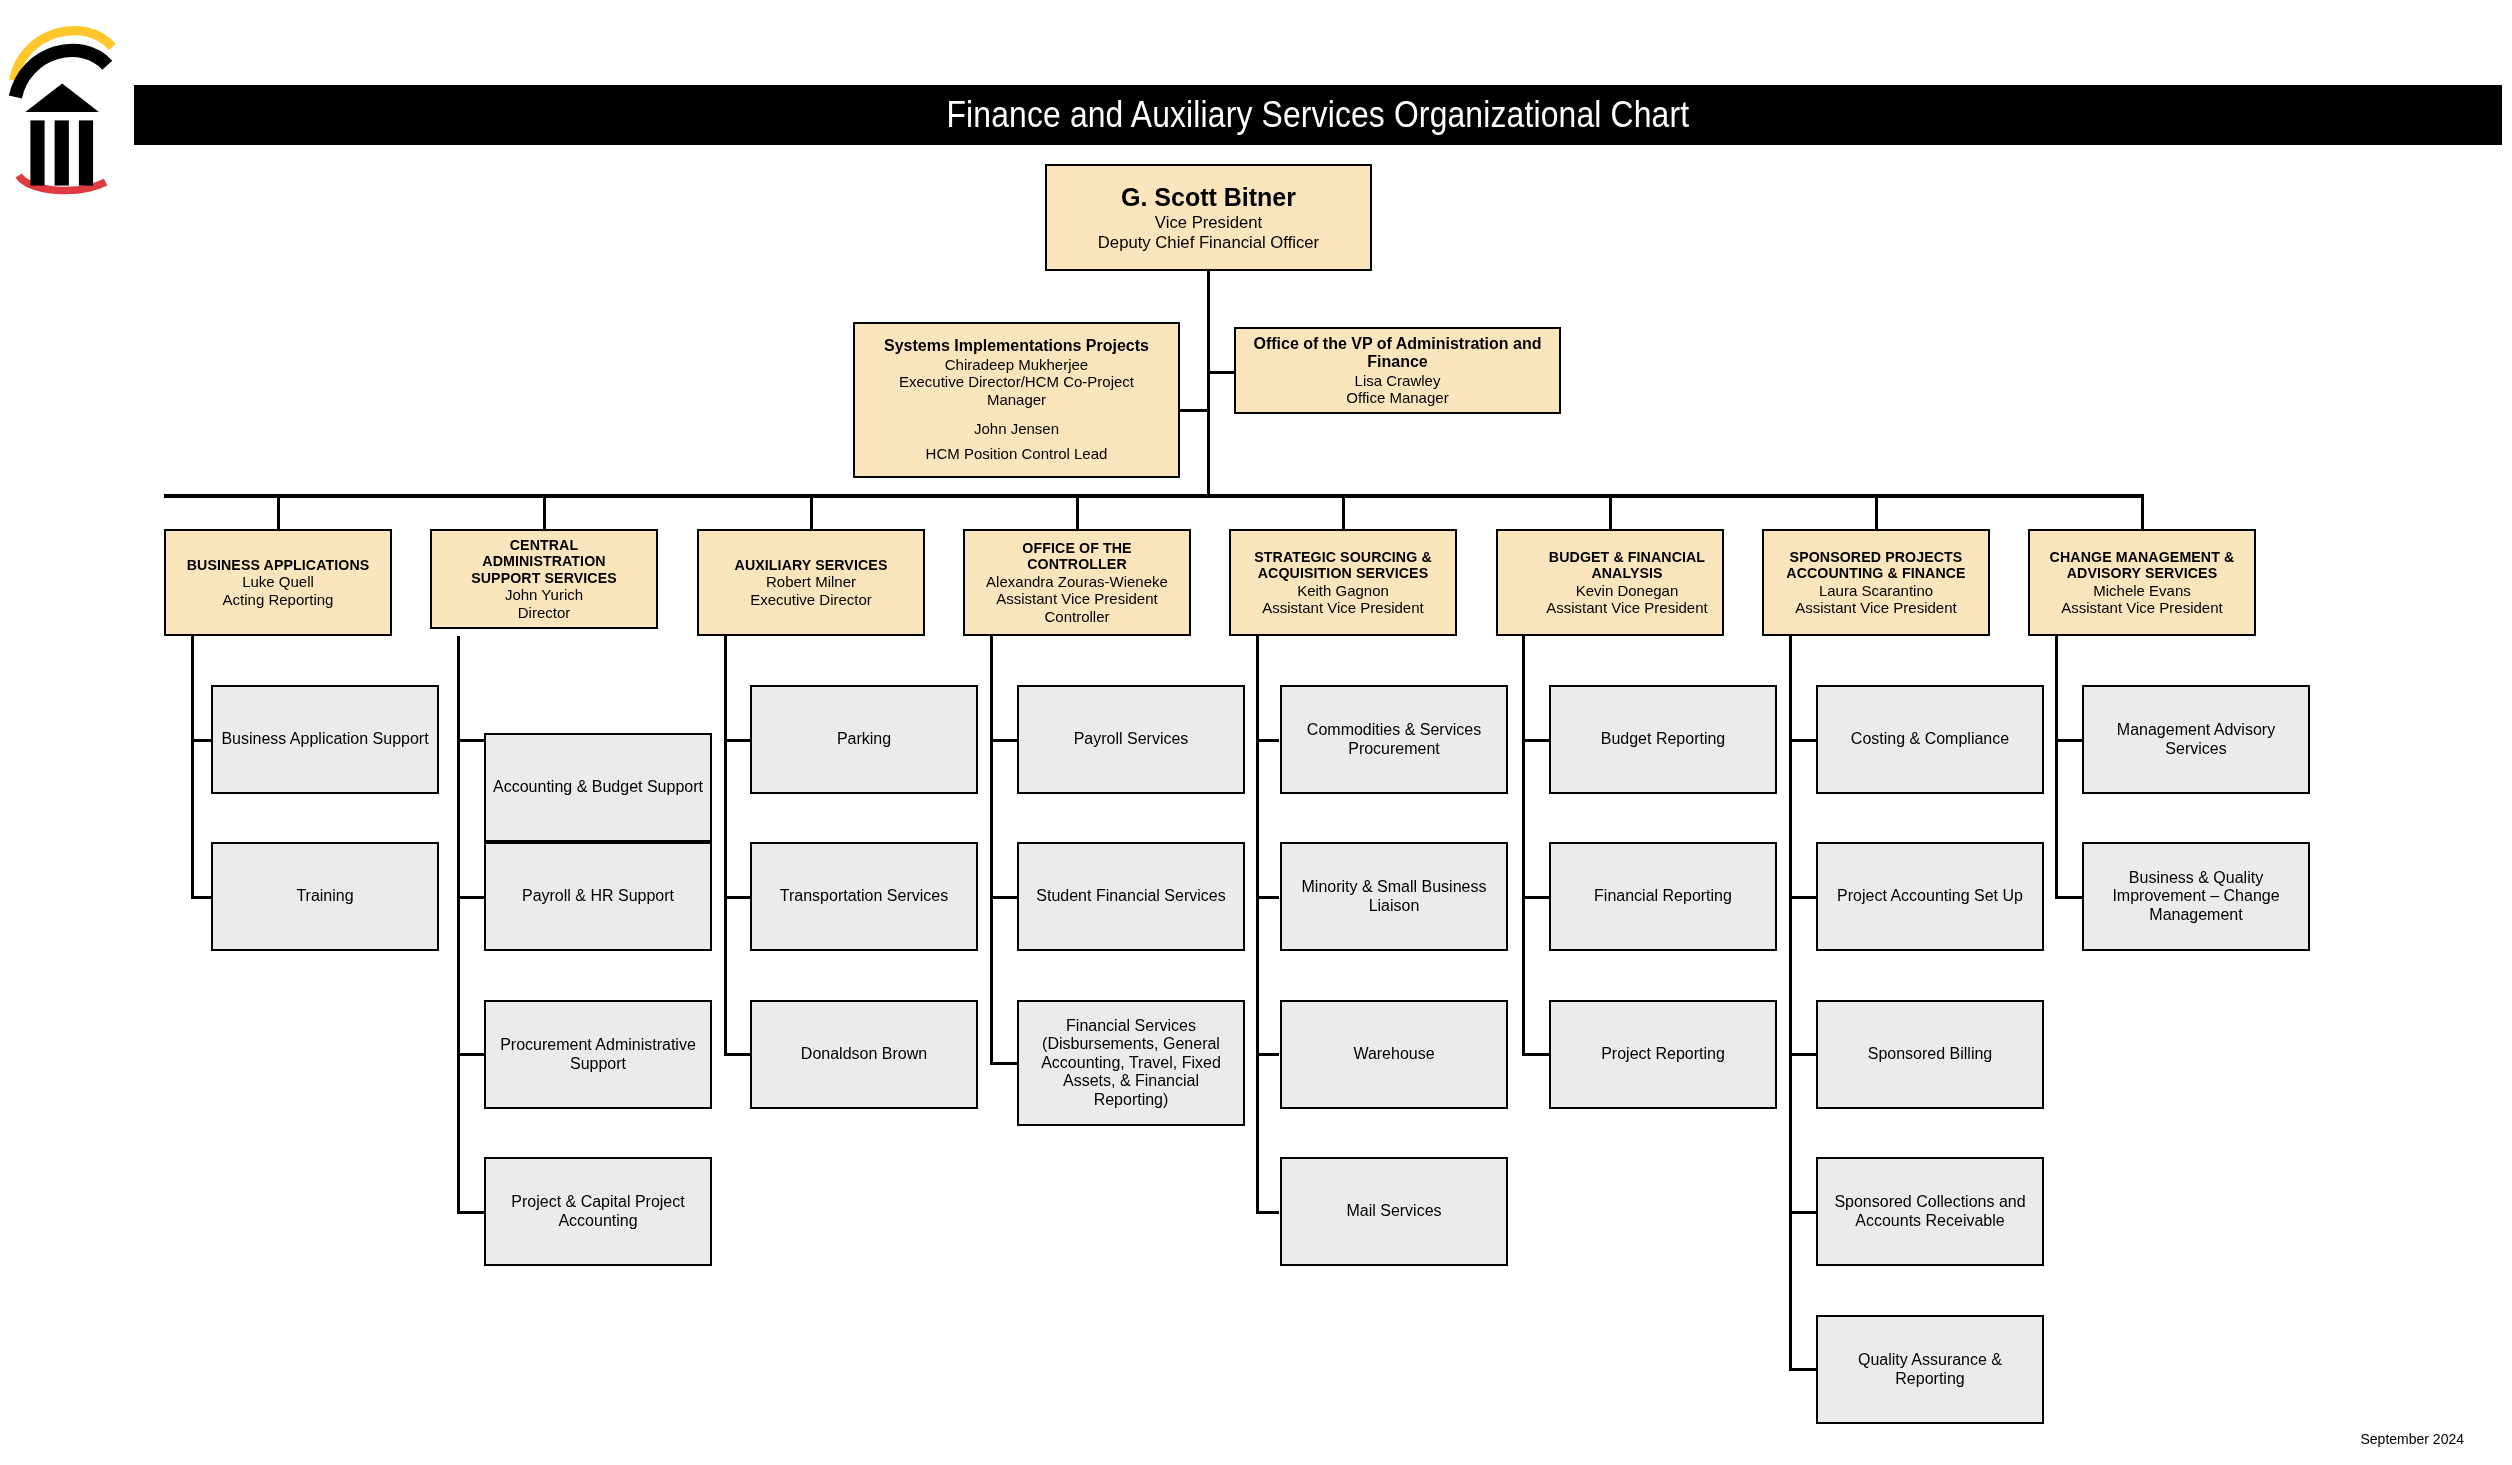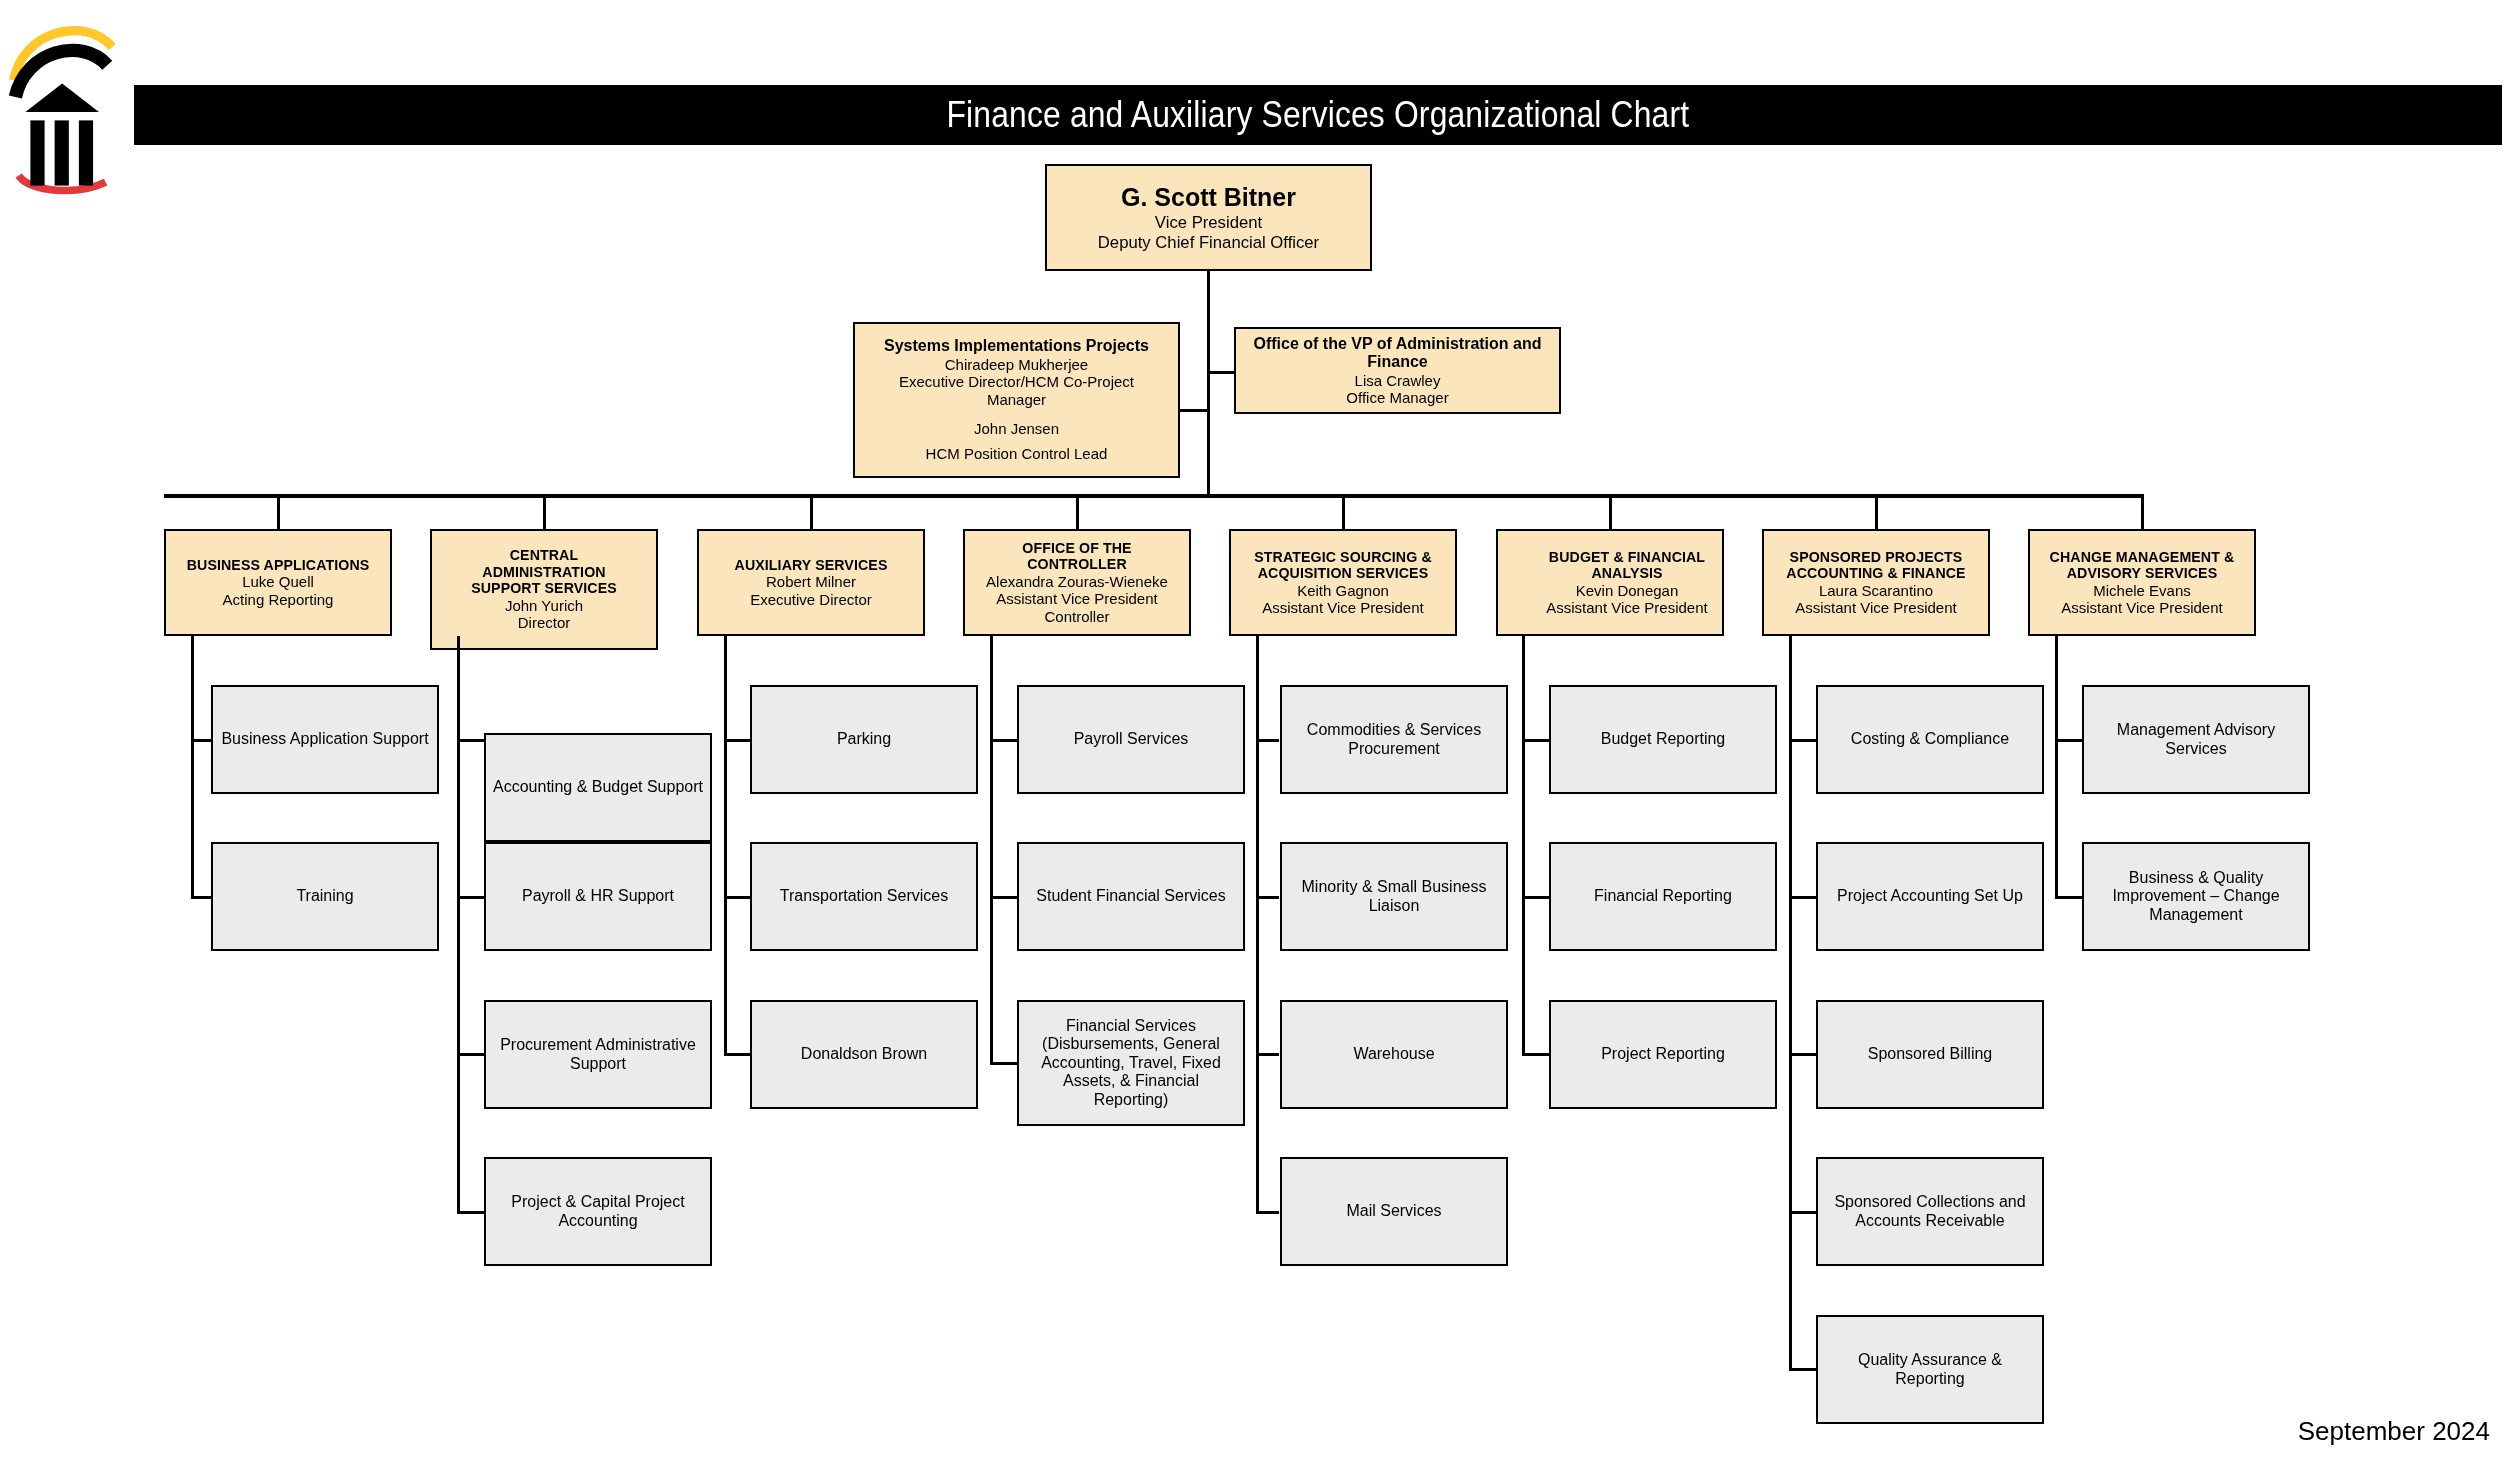--- a/index.html
+++ b/index.html
@@ -75,22 +75,22 @@
   .leaf{font-size:16px;}
 
   
   .ln-v{position:absolute;background:#000000;width:2.5px;}
   .ln-h{position:absolute;background:#000000;height:2.5px;}
   .ln-h.thick{height:4.2px;}
 
   
   #footer-date{
     position:absolute;
-    right:22px;bottom:18.4px;
-    font-size:26px;
+    right:48px;bottom:18.4px;
+    font-size:14px;
     color:#000000;
     font-family:"Liberation Sans",sans-serif;
   }
 </style>
 </head>
 <body>
 
 <div id="page">
 
   <div id="logo">
@@ -149,21 +149,21 @@
       <div class="node gray leaf" style="left: 211px; top: 685px; width: 228px; height: 109px;">
         <span class="ln">Business Application Support</span>
       </div>
       <div class="ln-h" style="left: 191px; top: 739px; width: 20px;"></div>
       <div class="node gray leaf" style="left: 211px; top: 842px; width: 228px; height: 109px;">
         <span class="ln">Training</span>
       </div>
       <div class="ln-h" style="left: 191px; top: 896px; width: 20px;"></div>
       <div class="ln-v" style="left: 191px; top: 636px; height: 260px;"></div>
       <div class="ln-v" style="left: 543px; top: 494px; height: 35px;"></div>
-      <div class="node cream dept" style="left: 430px; top: 529px; width: 228px; height: 121px;">
+      <div class="node cream dept" style="left: 430px; top: 529px; width: 228px; height: 100px;">
         <span class="ttl ln">CENTRAL</span>
         <span class="ttl ln">ADMINISTRATION</span>
         <span class="ttl ln">SUPPORT SERVICES</span>
         <span class="ln">John Yurich</span>
         <span class="ln">Director</span>
       </div>
       <div class="node gray leaf" style="left: 484px; top: 685px; width: 228px; height: 109px; margin-top: 48px;">
         <span class="ln">Accounting &amp; Budget Support</span>
       </div>
       <div class="ln-h" style="left: 457px; top: 739px; width: 27px;"></div>

